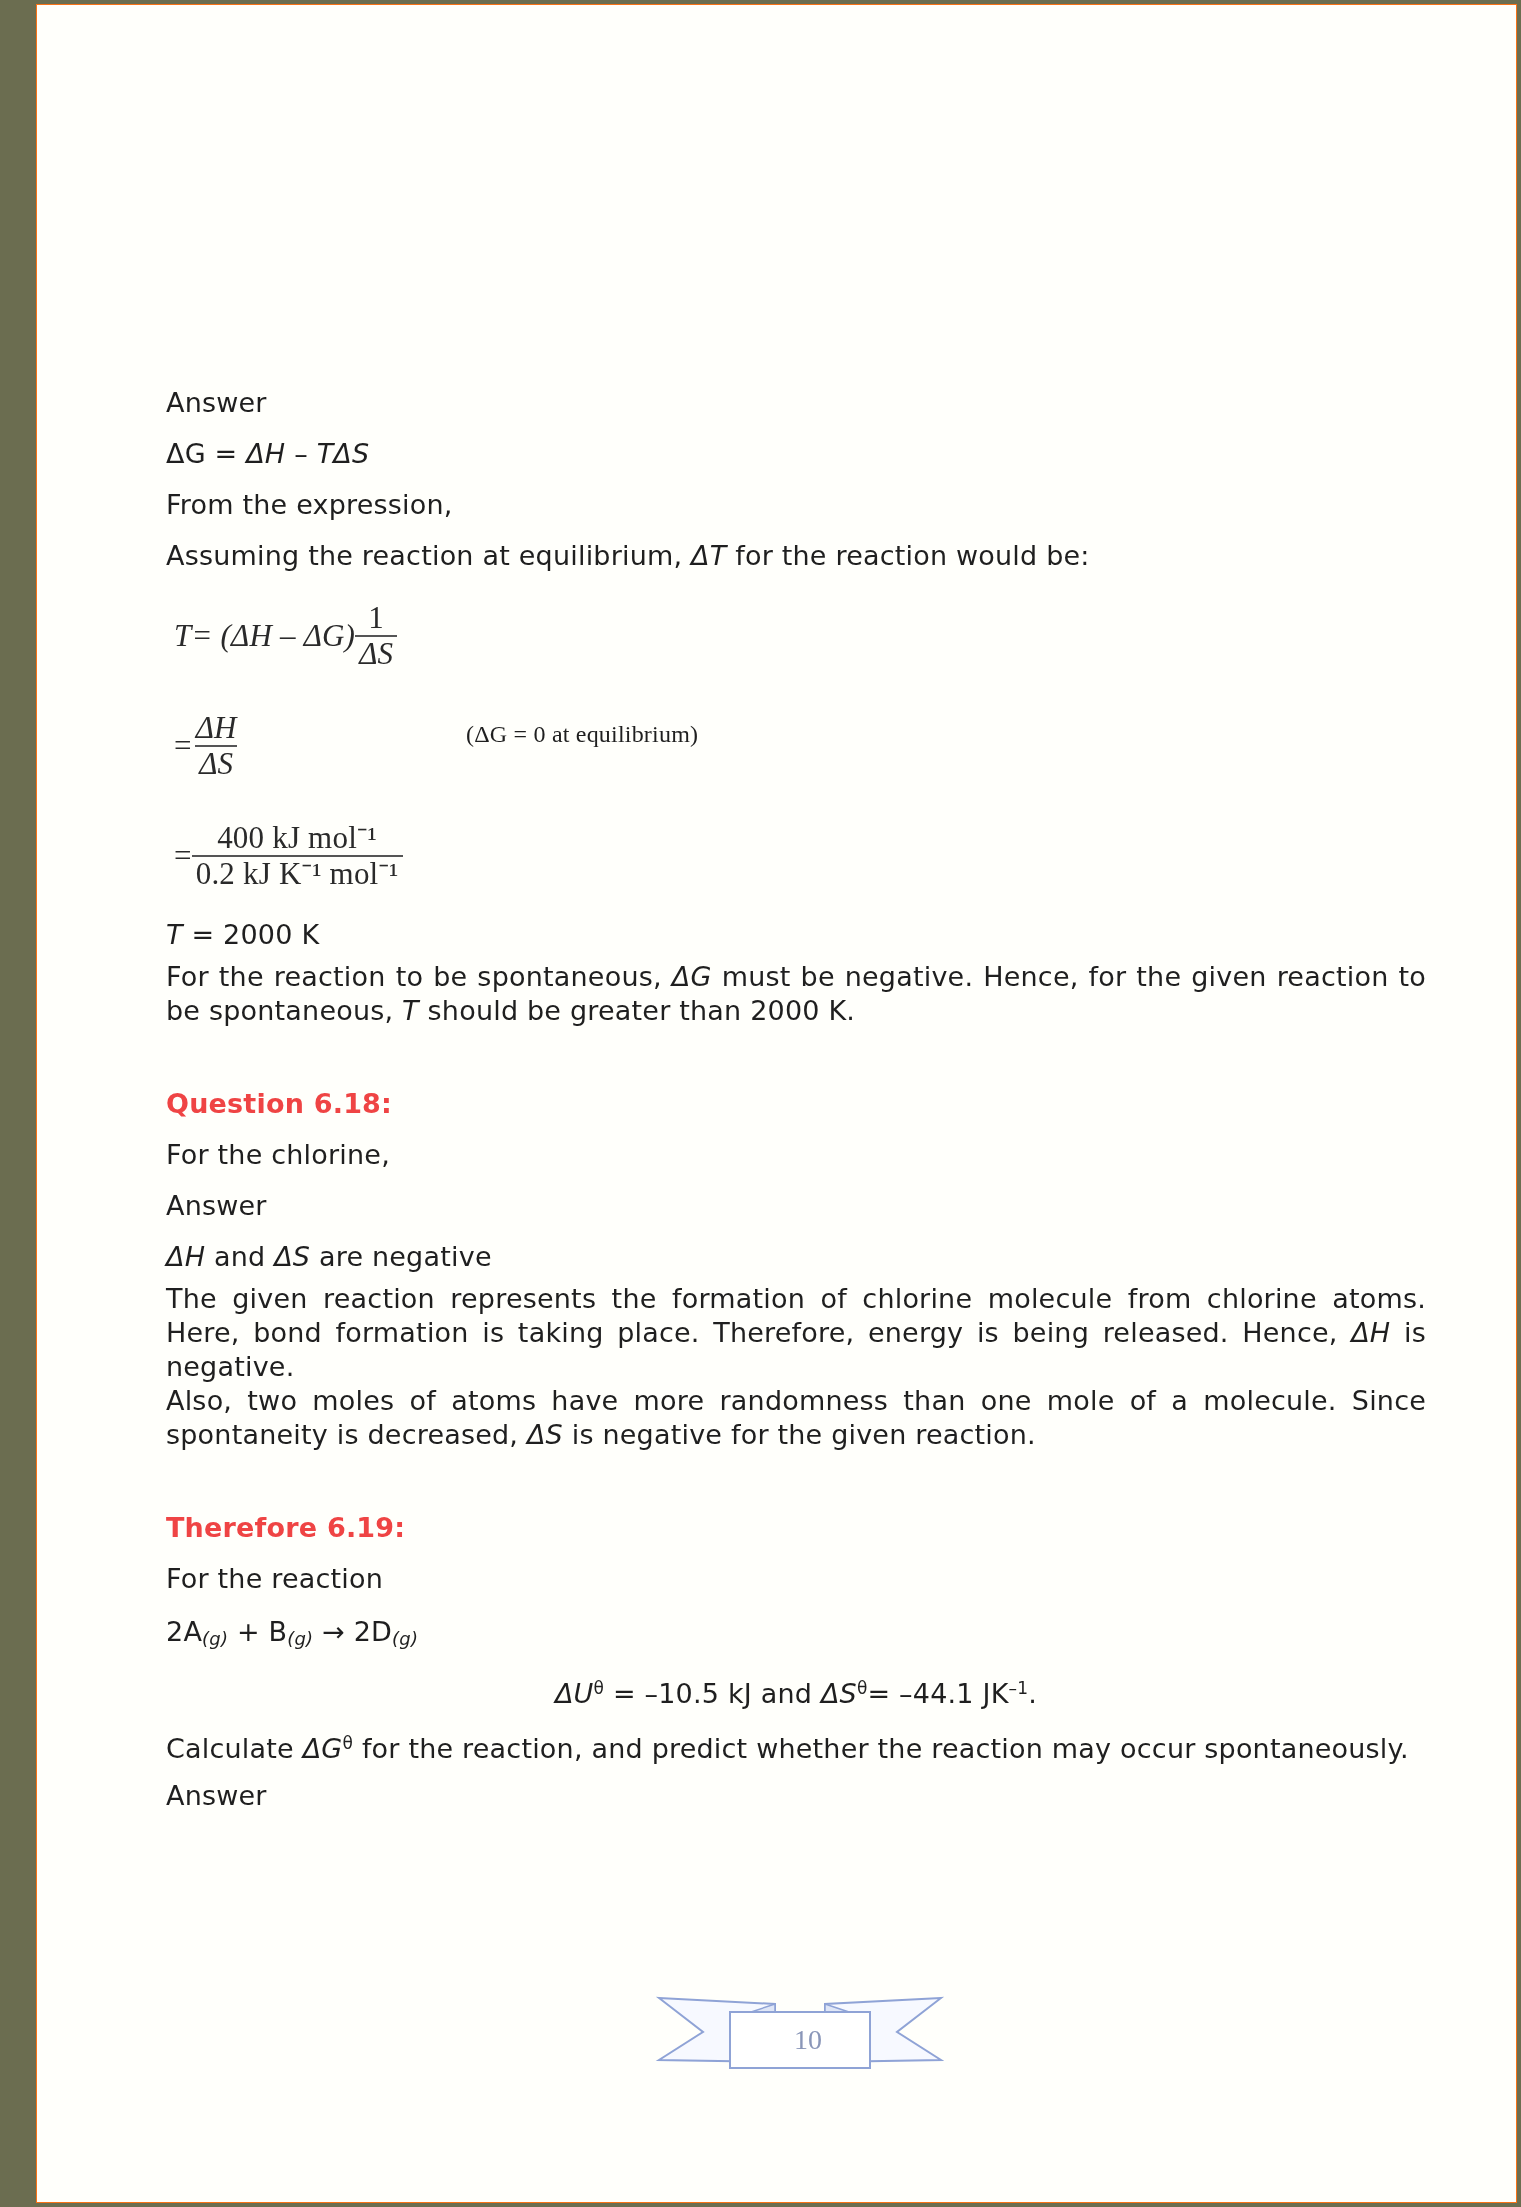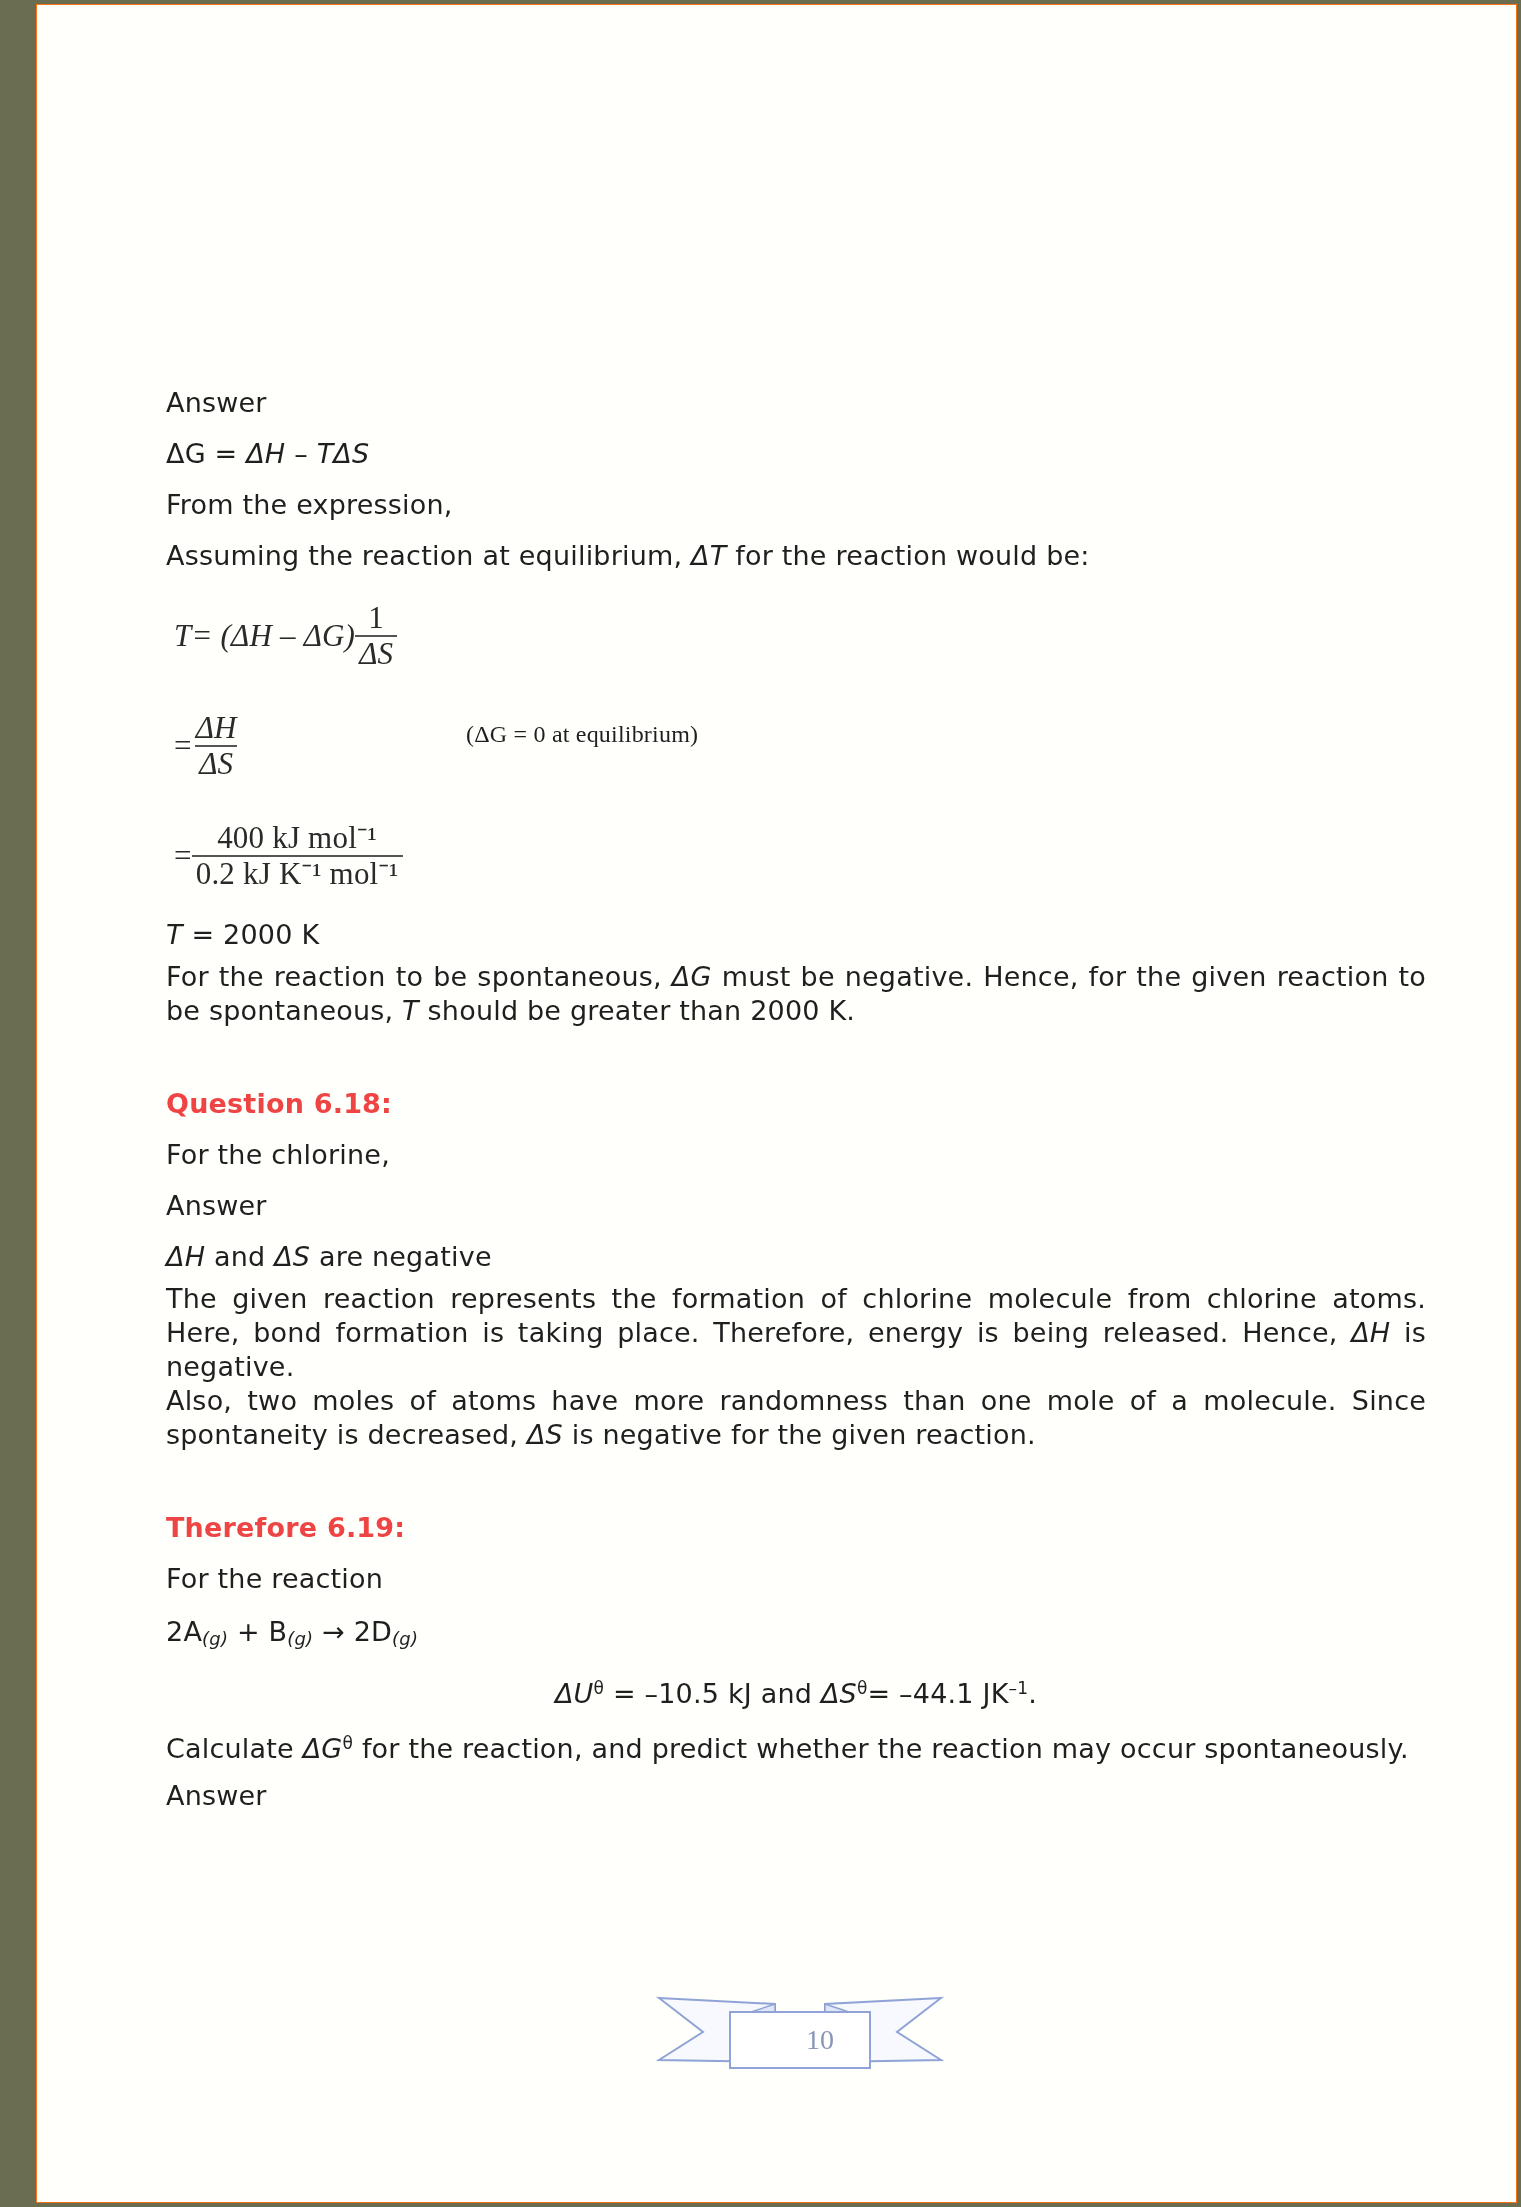--- a/index.html
+++ b/index.html
@@ -106,15 +106,15 @@
   </div>
 
   <div class="footer-ribbon">
     <svg width="290" height="85" viewBox="0 0 290 85">
       <polygon points="4,8 120,14 120,72 4,70 48,42" fill="#f7f9ff" stroke="#8fa3d6" stroke-width="2"></polygon>
       <polygon points="286,8 170,14 170,72 286,70 242,42" fill="#f7f9ff" stroke="#8fa3d6" stroke-width="2"></polygon>
       <polygon points="120,14 90,24 120,24" fill="#dfe6f7" stroke="#8fa3d6" stroke-width="1.5"></polygon>
       <polygon points="170,14 200,24 170,24" fill="#dfe6f7" stroke="#8fa3d6" stroke-width="1.5"></polygon>
       <rect x="75" y="22" width="140" height="56" fill="#ffffff" stroke="#8fa3d6" stroke-width="2"></rect>
     </svg>
-    <div style="position:absolute;left:75px;top:22px;width:156px;height:56px;line-height:56px;text-align:center;font-family:'Liberation Serif',serif;font-size:28px;color:#8a96b8;padding-left:12px;">10</div>
+    <div style="position:absolute;left:75px;top:22px;width:156px;height:56px;line-height:56px;text-align:center;font-family:'Liberation Serif',serif;font-size:28px;color:#8a96b8;">10</div>
   </div>
 </div>
 
 </body></html>

